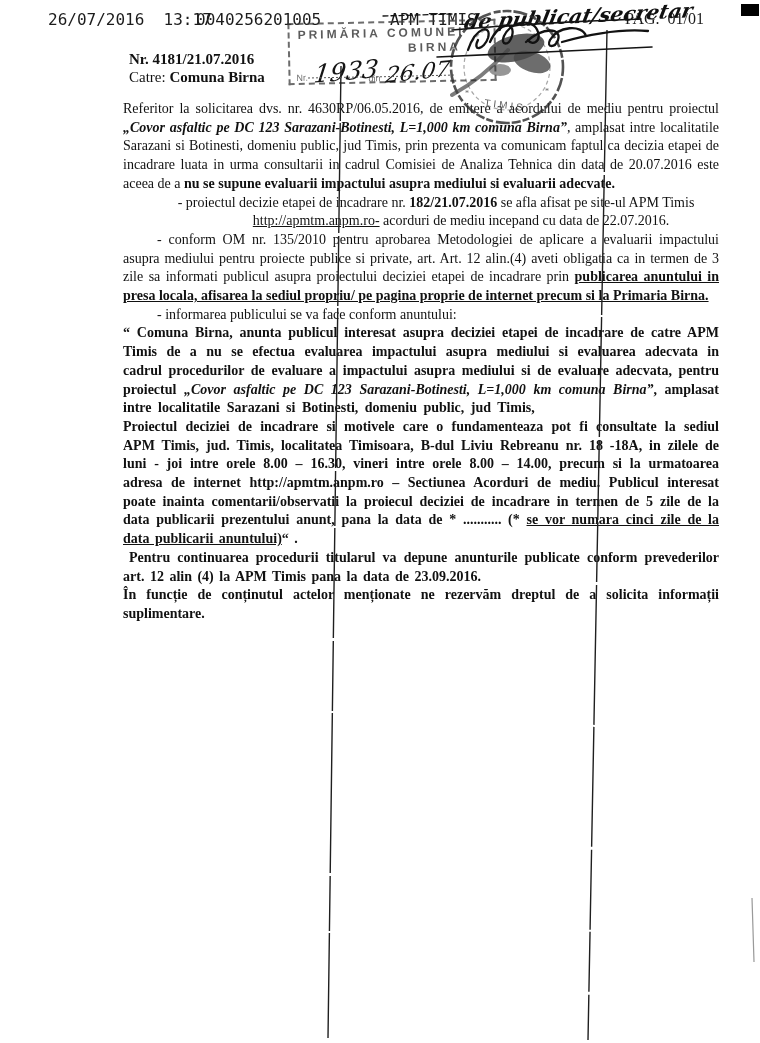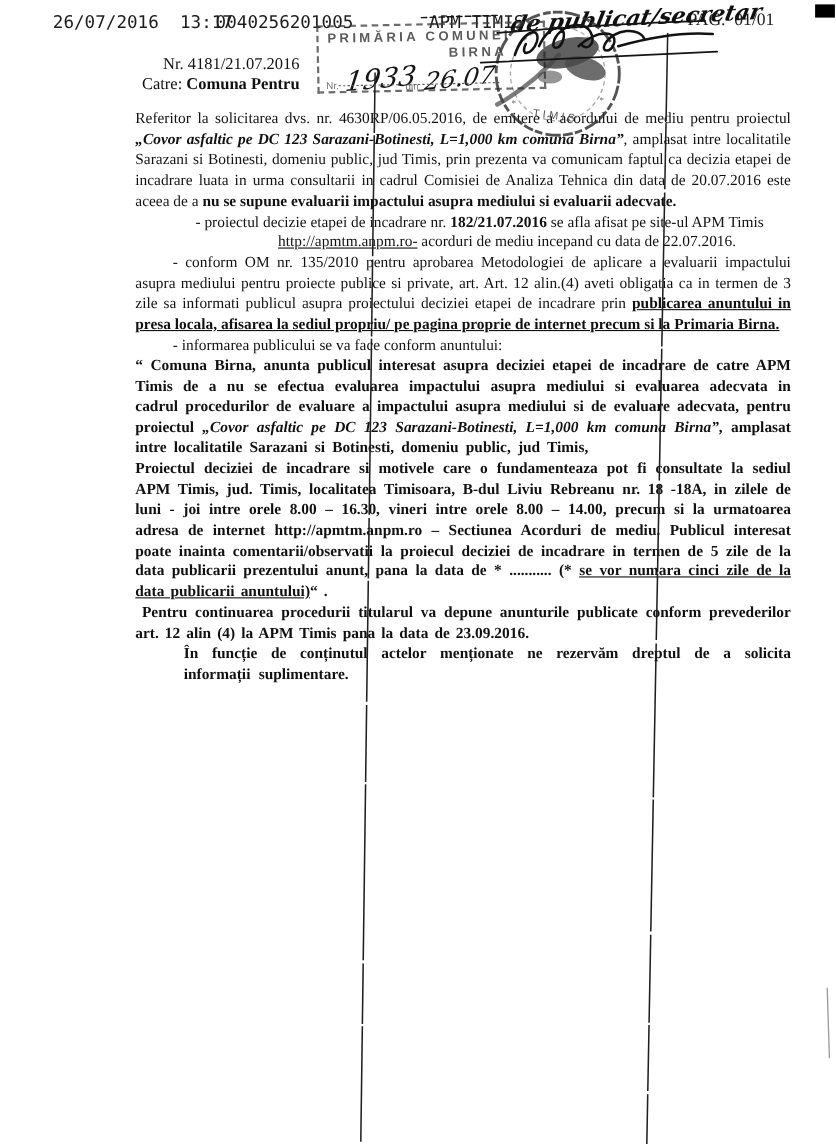--- a/index.html
+++ b/index.html
@@ -24,38 +24,38 @@
   .stamp-nr-label{position:absolute;left:0;bottom:4px;font-size:9px;opacity:.7;}
   .hw{font-family:"DejaVu Serif",serif;font-style:italic;color:#151515;}
   .stamp-nr-value{position:absolute;left:18px;bottom:0px;font-size:25px;transform:skewX(-12deg) rotate(-4deg);}
   .stamp-din-label{position:absolute;left:72px;bottom:2px;font-size:9px;opacity:.7;}
   .stamp-din-value{position:absolute;left:90px;bottom:0px;font-size:22px;transform:skewX(-14deg) rotate(-5deg);white-space:nowrap;}
   
   .hand-note{position:absolute;left:466px;top:4px;font-size:20px;font-weight:bold;
              transform:skewX(-14deg) rotate(-3deg);white-space:nowrap;color:#101010;}
   
   .ref-block{position:absolute;left:129px;top:50px;font-size:15px;line-height:18px;}
-  .ref-number{font-weight:normal;text-align:right;}
+  .ref-number{font-weight:bold;}
   .addressee-line{white-space:pre;}
   .addressee-name{font-weight:bold;}
   
   .letter-body{position:absolute;left:123px;top:100px;width:596px;font-size:14px;
                line-height:18.7px;text-align:justify;}
   .para{margin:0;}
   .b{font-weight:bold;}
   .i{font-style:italic;}
   .u{text-decoration:underline;}
   [data-pname="decision-posted"]{text-indent:30px;text-align:center;}
   [data-pname="site-url"]{text-align:center;padding-left:80px;}
   [data-pname="om-135"]{text-indent:34px;}
   [data-pname="public-info"]{text-indent:34px;text-align:left;}
   [data-pname="anunt-quote"]{word-spacing:3px;}
   [data-pname="anunt-details"]{word-spacing:2px;}
   [data-pname="continuare"]{text-indent:6px;word-spacing:2px;}
-  [data-pname="rezervam"]{word-spacing:4px;margin-left:44px;}
+  [data-pname="rezervam"]{word-spacing:4px;}
   
   .overlay{position:absolute;left:0;top:0;pointer-events:none;}
 </style>
 </head>
 <body>
 
 <div class="page">
 
   <div class="fax-header">
     <span class="fx-datetime">26/07/2016  13:17</span>
@@ -73,21 +73,21 @@
     <div class="stamp-row">
       <span class="stamp-nr-label">Nr.</span>
       <span class="stamp-nr-value hw">1933</span>
       <span class="stamp-din-label">din</span>
       <span class="stamp-din-value hw">26.07</span>
     </div>
   </div>
 
   <div class="ref-block">
     <div class="ref-number">Nr. 4181/21.07.2016</div>
-    <div class="addressee-line"><span>Catre: </span><span class="addressee-name">Comuna Pentru</span></div>
+    <div class="addressee-line"><span>Catre: </span><span class="addressee-name">Comuna Birna</span></div>
   </div>
 
   <div class="letter-body">
       <p class="para" data-pname="intro"><span>Referitor la solicitarea dvs. nr. 4630RP/06.05.2016, de emitere a acordului de mediu pentru proiectul </span><span class="b i">„Covor asfaltic pe DC 123 Sarazani-Botinesti, L=1,000 km comuna Birna”</span><span>, amplasat intre localitatile Sarazani si Botinesti, domeniu public, jud Timis, prin prezenta va comunicam faptul ca decizia etapei de incadrare luata in urma consultarii in cadrul Comisiei de Analiza Tehnica din data de 20.07.2016 este aceea de a </span><span class="b">nu se supune evaluarii impactului asupra mediului si evaluarii adecvate.</span></p>
       <p class="para" data-pname="decision-posted"><span>- proiectul decizie etapei de incadrare nr. </span><span class="b">182/21.07.2016</span><span> se afla afisat pe site-ul  APM Timis</span></p>
       <p class="para" data-pname="site-url"><span class="u">http://apmtm.anpm.ro-</span><span> acorduri de mediu incepand cu data de 22.07.2016.</span></p>
       <p class="para" data-pname="om-135"><span>- conform OM nr. 135/2010 pentru aprobarea Metodologiei de aplicare a evaluarii impactului asupra mediului pentru proiecte publice si private, art. Art. 12 alin.(4) aveti obligatia ca in termen de 3 zile sa informati publicul asupra proiectului deciziei etapei de incadrare prin </span><span class="b u">publicarea anuntului in presa locala, afisarea la sediul propriu/ pe pagina proprie de internet precum si la Primaria Birna.</span></p>
       <p class="para" data-pname="public-info"><span>- informarea publicului se va face conform anuntului:</span></p>
       <p class="para" data-pname="anunt-quote"><span class="b">“ Comuna Birna, anunta publicul interesat asupra deciziei etapei de incadrare de catre APM Timis de a nu se efectua evaluarea impactului asupra mediului si evaluarea adecvata in cadrul procedurilor de evaluare a impactului asupra mediului si de evaluare adecvata, pentru proiectul </span><span class="b i">„Covor asfaltic pe DC 123 Sarazani-Botinesti, L=1,000 km comuna Birna”</span><span class="b">, amplasat intre localitatile Sarazani si Botinesti, domeniu public, jud Timis,</span></p>
       <p class="para" data-pname="anunt-details"><span class="b">Proiectul deciziei de incadrare si motivele care o fundamenteaza pot fi consultate la sediul APM Timis, jud. Timis, localitatea Timisoara, B-dul Liviu Rebreanu nr. 18 -18A, in zilele de luni - joi intre orele  8.00 – 16.30,  vineri intre orele 8.00 – 14.00, precum si la urmatoarea adresa de internet http://apmtm.anpm.ro – Sectiunea Acorduri de mediu. Publicul interesat poate inainta comentarii/observatii la proiecul deciziei de incadrare in termen de 5 zile de la data publicarii prezentului anunt, pana la data de * ........... (* </span><span class="b u">se vor numara cinci zile de la data publicarii anuntului)</span><span class="b">“ .</span></p>

